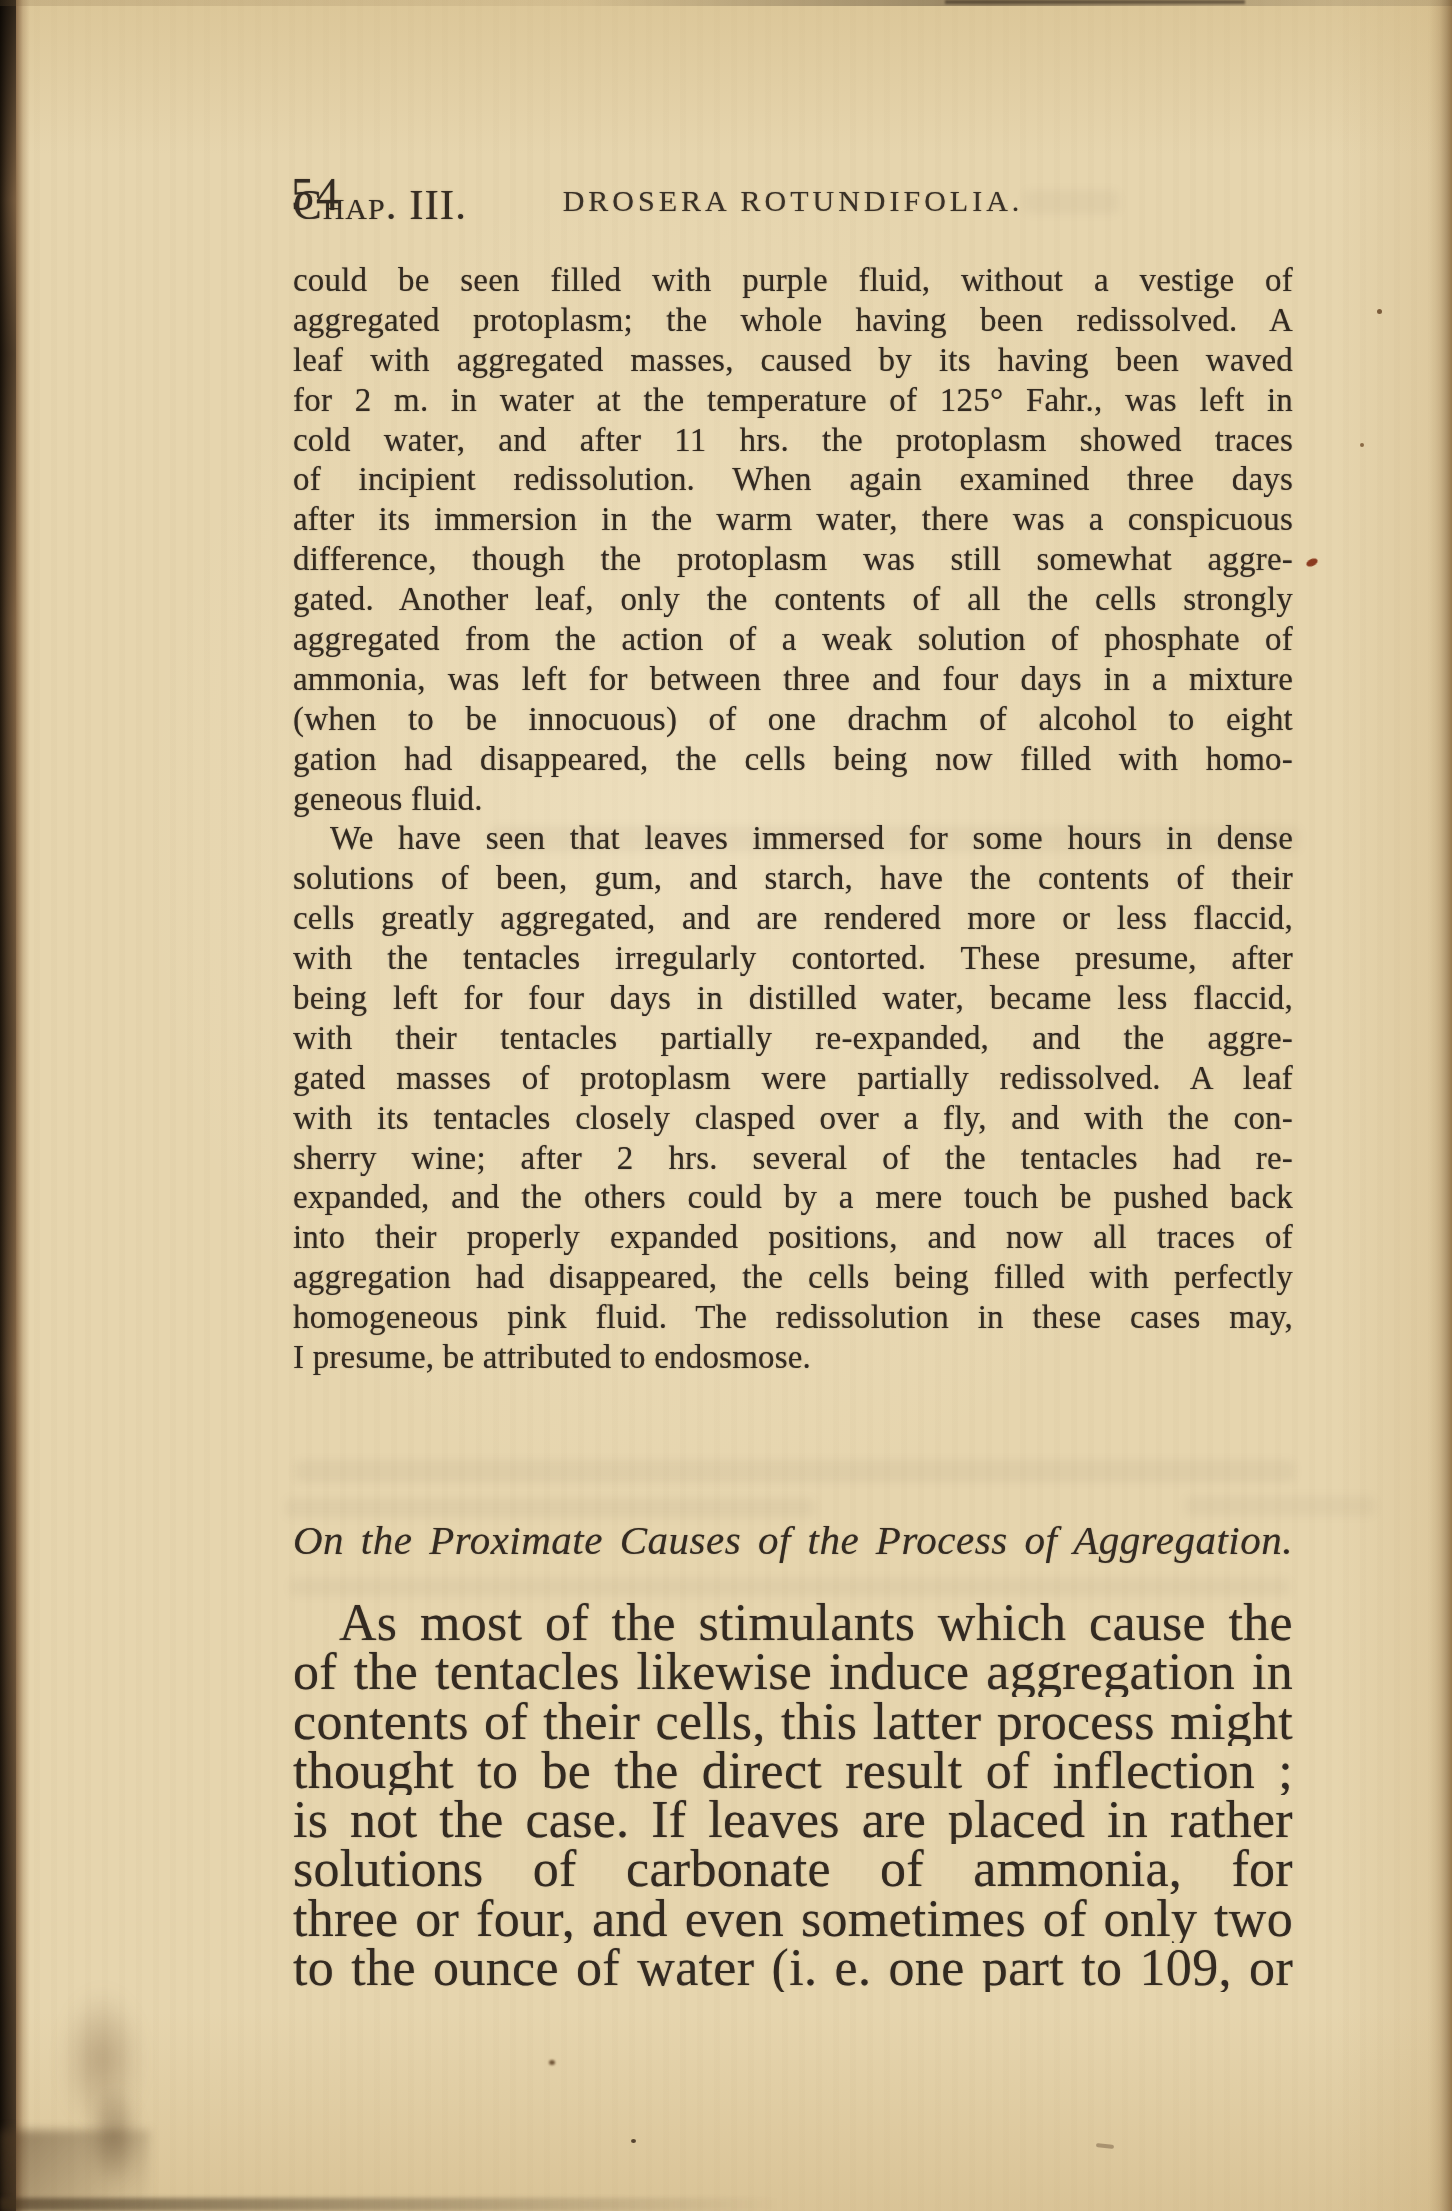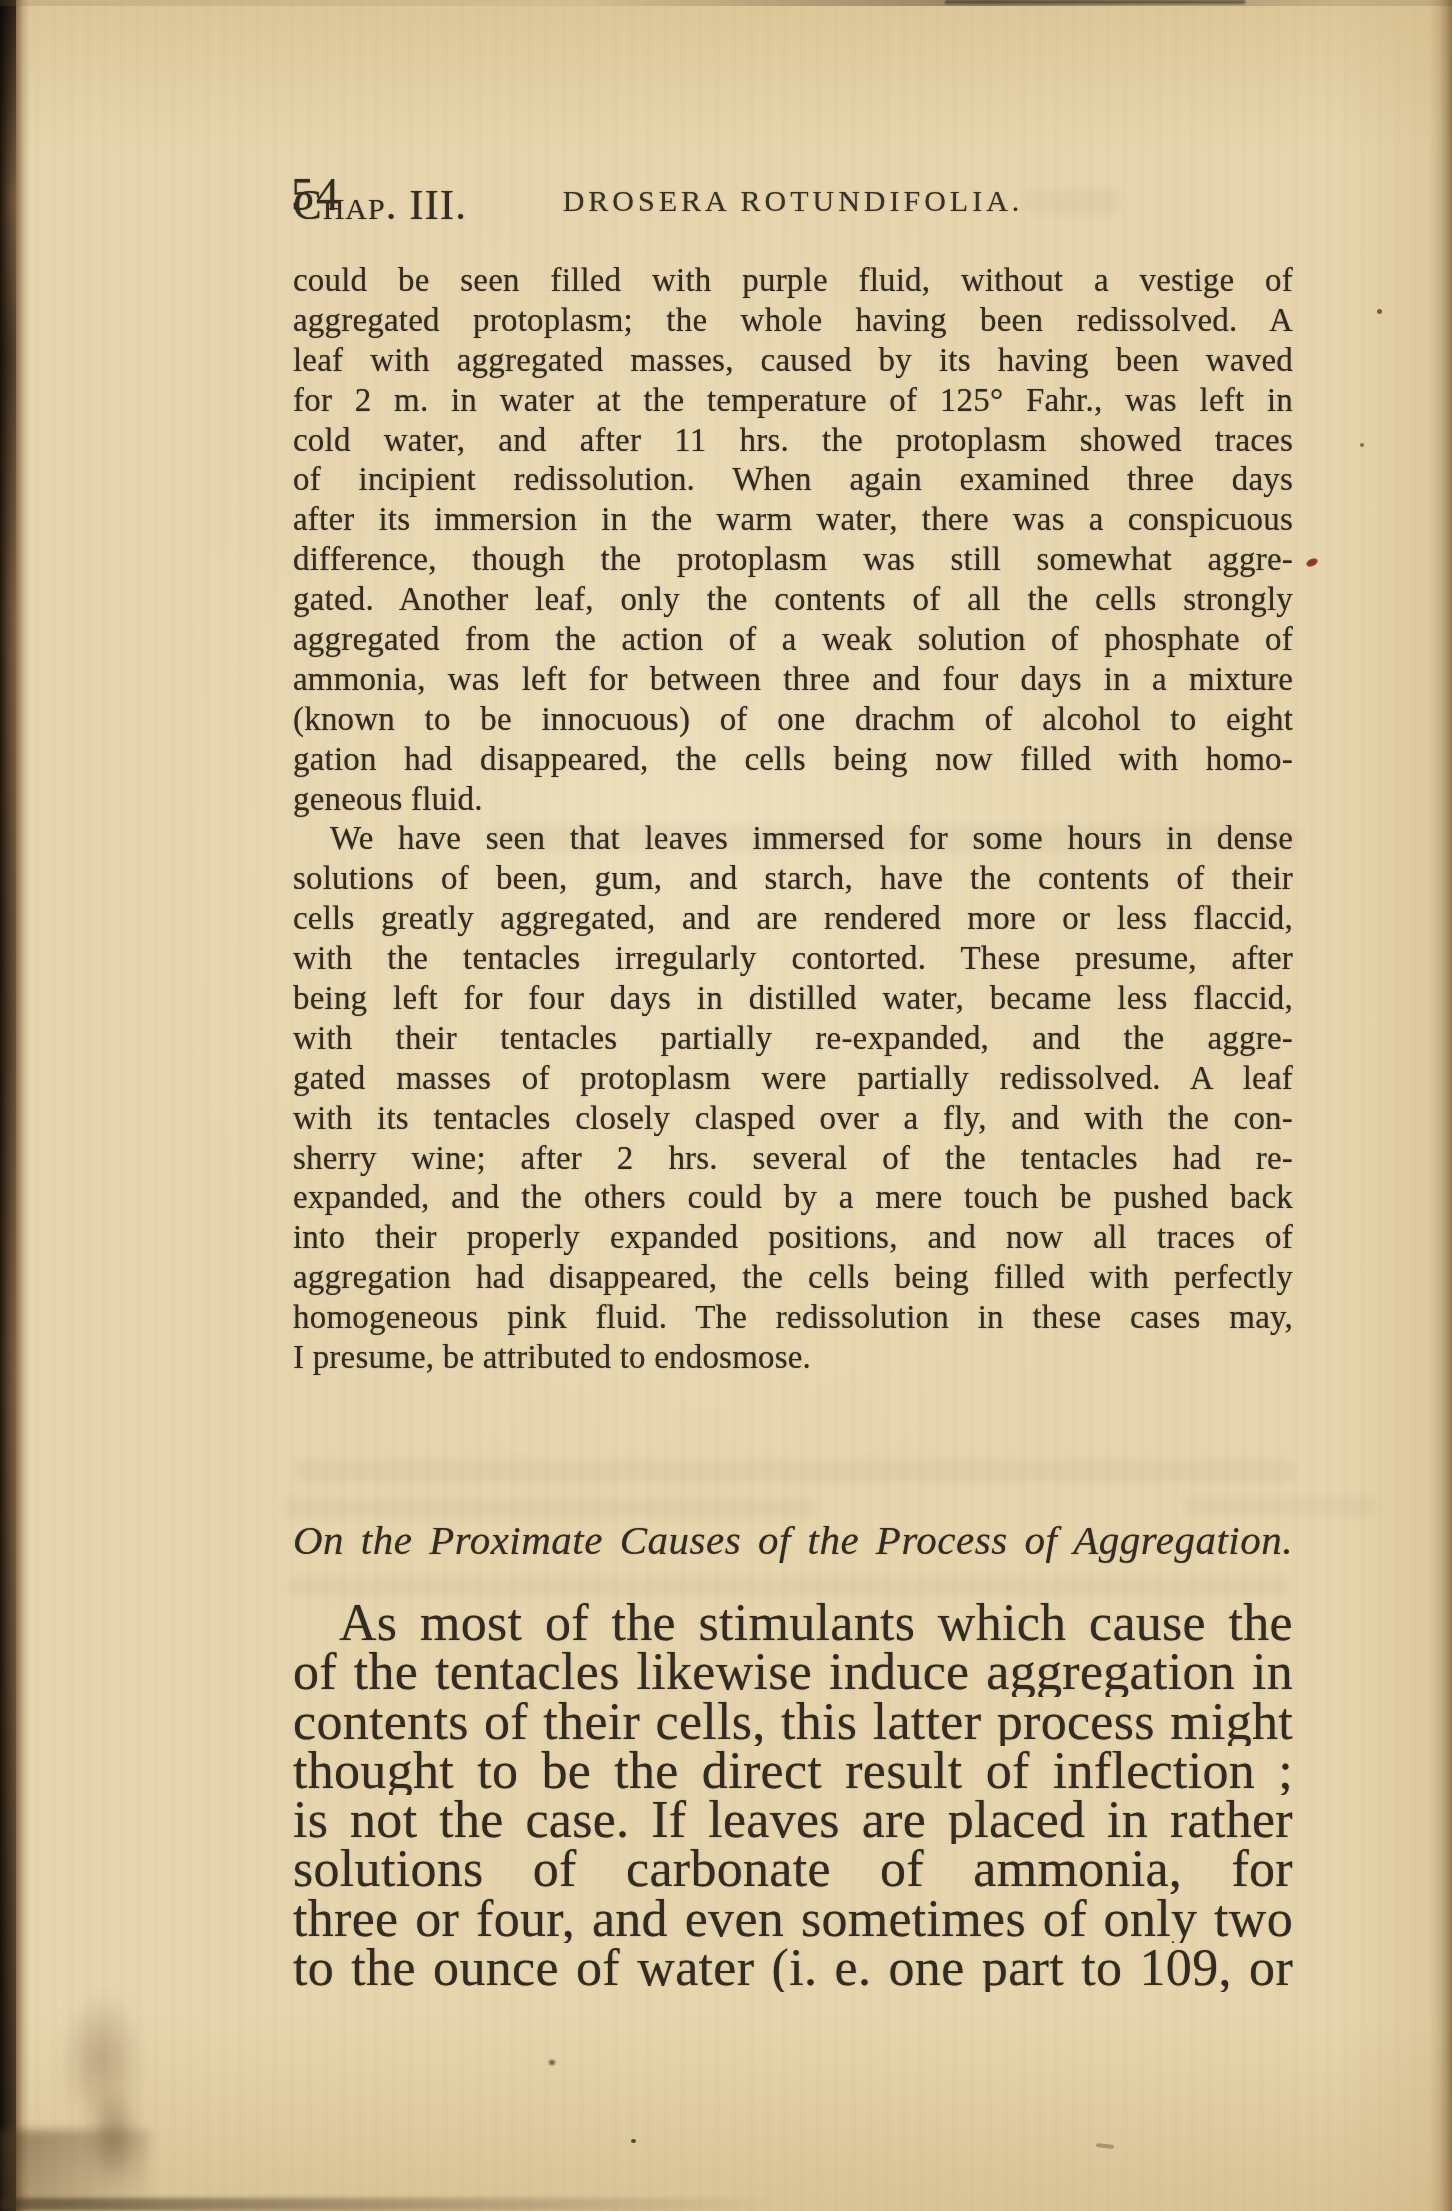--- a/index.html
+++ b/index.html
@@ -96,21 +96,21 @@
         <div class="line">aggregated protoplasm; the whole having been redissolved. A</div>
         <div class="line">leaf with aggregated masses, caused by its having been waved</div>
         <div class="line">for 2 m. in water at the temperature of 125° Fahr., was left in</div>
         <div class="line">cold water, and after 11 hrs. the protoplasm showed traces</div>
         <div class="line">of incipient redissolution. When again examined three days</div>
         <div class="line">after its immersion in the warm water, there was a conspicuous</div>
         <div class="line">difference, though the protoplasm was still somewhat aggre-</div>
         <div class="line">gated. Another leaf, only the contents of all the cells strongly</div>
         <div class="line">aggregated from the action of a weak solution of phosphate of</div>
         <div class="line">ammonia, was left for between three and four days in a mixture</div>
-        <div class="line">(known to be innocuous) of one drachm of alcohol to eight</div>
+        <div class="line">(when to be innocuous) of one drachm of alcohol to eight</div>
         <div class="line">gation had disappeared, the cells being now filled with homo-</div>
         <div class="line">geneous fluid.</div>
       </div>
     <div class="p2">
         <div class="line">We have seen that leaves immersed for some hours in dense</div>
         <div class="line">solutions of been, gum, and starch, have the contents of their</div>
         <div class="line">cells greatly aggregated, and are rendered more or less flaccid,</div>
         <div class="line">with the tentacles irregularly contorted. These presume, after</div>
         <div class="line">being left for four days in distilled water, became less flaccid,</div>
         <div class="line">with their tentacles partially re-expanded, and the aggre-</div>

